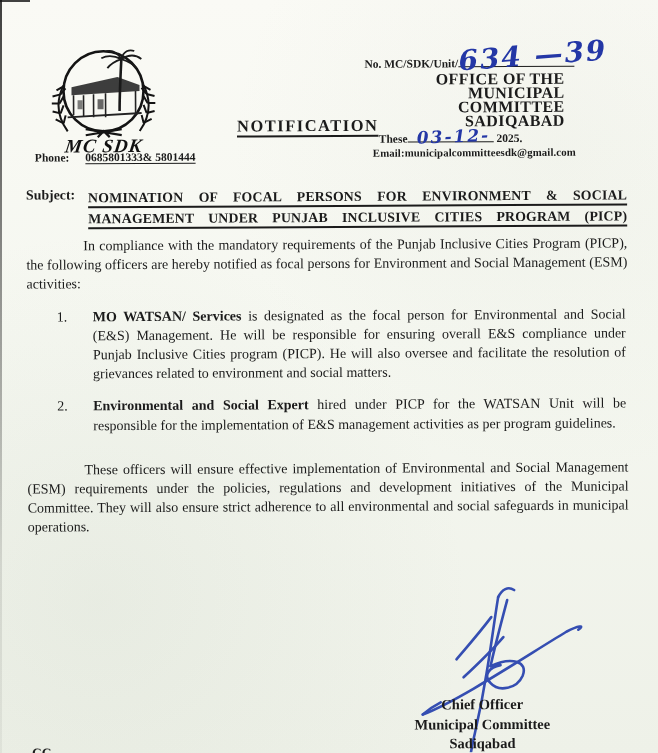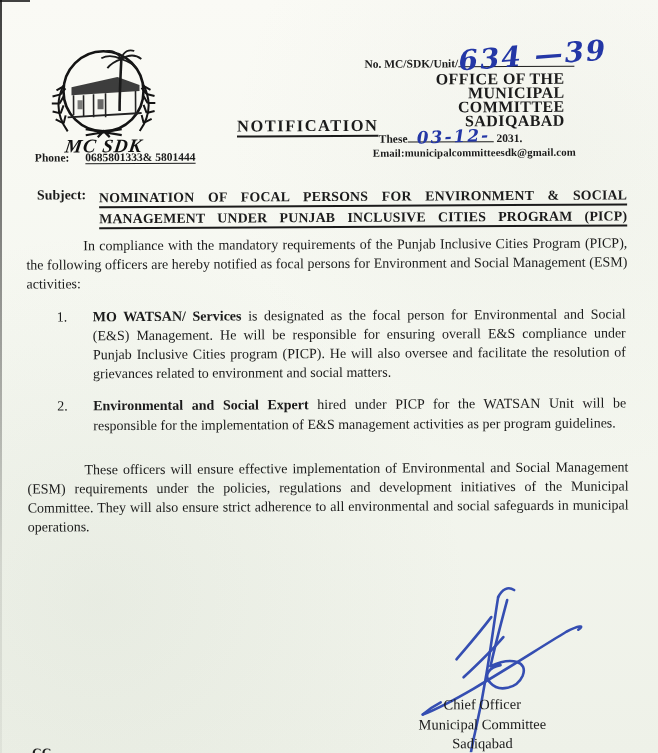--- a/index.html
+++ b/index.html
@@ -43,38 +43,38 @@
   .dated-underline{display:inline-block;width:86px;border-bottom:1.6px solid #1b1b1b;height:11px;}
   .hand-date{position:absolute;left:52px;top:-4px;font-size:17px;letter-spacing:2px;transform:rotate(-2deg);}
   .email-line{font-size:10.8px;margin-top:2px;padding-left:8px;letter-spacing:0.1px;}
 
   
   .flow{position:absolute;left:0;top:0;width:658px;}
   .title{margin:116px auto 0 auto;width:fit-content;transform:translateX(-20px);
     font-size:16.5px;font-weight:bold;letter-spacing:1.5px;
     text-decoration:underline;text-decoration-thickness:2px;text-underline-offset:4px;}
   .subject-row{display:flex;margin:50px 30px 0 27px;font-size:13.8px;font-weight:bold;}
-  .subject-label{flex:0 0 62px;margin-left:11px;}
+  .subject-label{flex:0 0 62px;}
   .subject-lines{flex:1;}
   .subject-lines div{
     text-align:justify;text-align-last:justify;
     text-decoration:underline;text-decoration-thickness:1.6px;text-underline-offset:3.5px;
     line-height:21px;letter-spacing:0.2px;
   }
   .para{margin:0 30px 0 27px;font-size:14px;line-height:19.2px;text-align:justify;}
   .indent{text-indent:57px;}
   .p1{margin-top:7px;}
   .list-item{display:flex;margin:13px 32px 0 57px;font-size:14px;line-height:19.2px;}
   .li-num{flex:0 0 36px;}
   .li-text{flex:1;text-align:justify;}
   .closing{margin-top:25px;}
 
   
   .sig-block{position:absolute;left:368px;top:696px;width:225px;text-align:center;
-    font-weight:normal;font-size:14.5px;line-height:19.5px;}
+    font-weight:bold;font-size:14.5px;line-height:19.5px;}
   .sig-svg{position:absolute;left:403px;top:582px;pointer-events:none;}
   .cc{position:absolute;left:30px;top:744px;font-weight:bold;font-size:13.5px;}
 </style>
 </head>
 <body>
 
 <div class="page">
   <div class="scan">
 
     <div class="logo-wrap">
@@ -123,21 +123,21 @@
         <span>No. MC/SDK/Unit/</span><span class="ref-underline"></span>
         <span class="hand hand-ref">634 —39</span>
       </div>
       <div class="office">
         <div>OFFICE OF THE</div>
         <div>MUNICIPAL COMMITTEE</div>
         <div>SADIQABAD</div>
       </div>
       <div class="dated-line">
         <span>These</span><span class="dated-underline"></span>
-        <span>2031.</span>
+        <span>2025.</span>
         <span class="hand hand-date">03-12-</span>
       </div>
       <div class="email-line">Email:municipalcommitteesdk@gmail.com</div>
     </div>
 
     <div class="flow">
       <div class="title">NOTIFICATION</div>
 
       <div class="subject-row">
         <div class="subject-label">Subject:</div>

